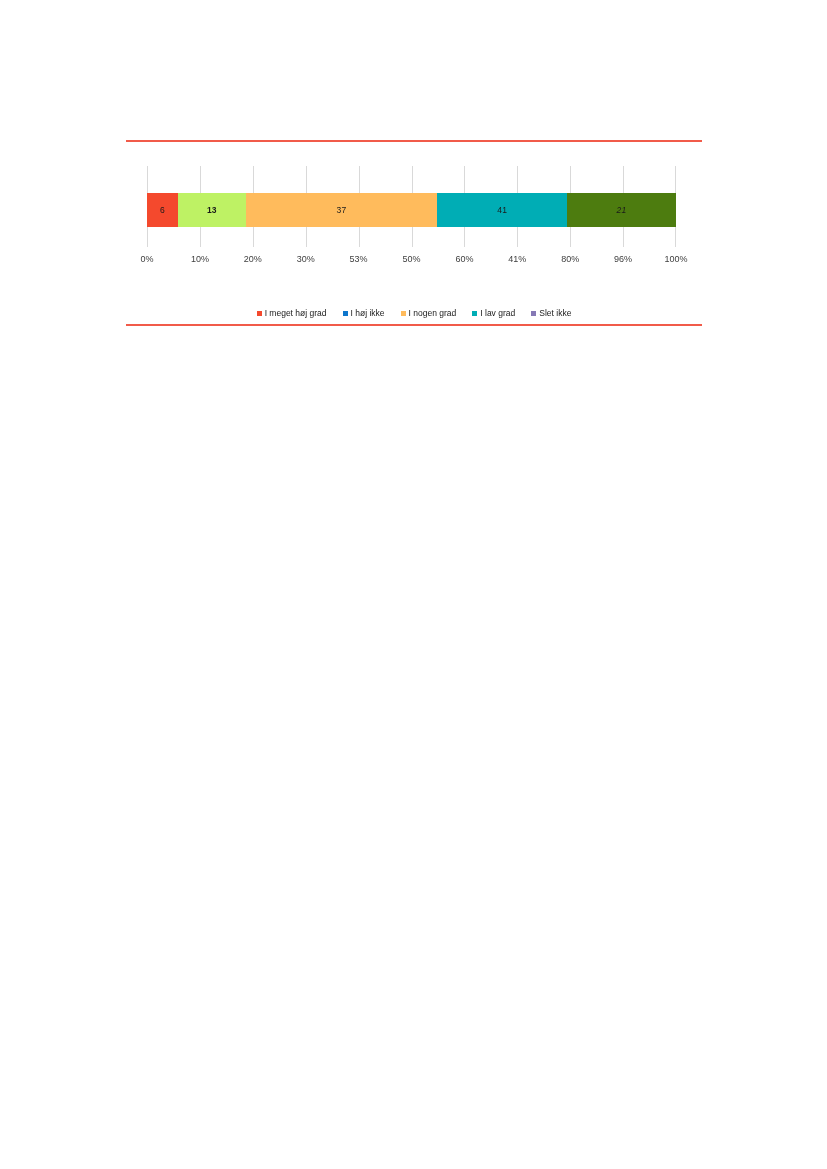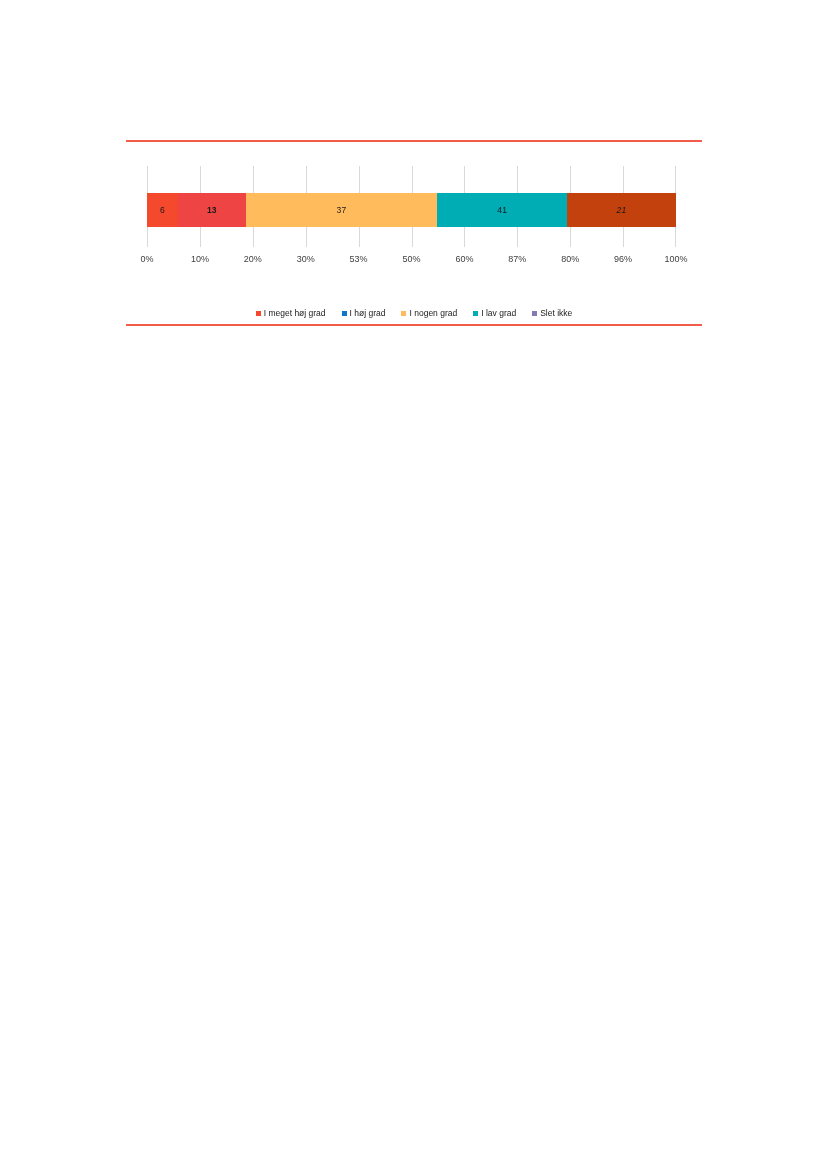--- a/index.html
+++ b/index.html
@@ -136,59 +136,59 @@
           <div class="gridline" style="background: rgb(217, 217, 217); left: 60%;"></div>
           <div class="gridline" style="background: rgb(217, 217, 217); left: 70%;"></div>
           <div class="gridline" style="background: rgb(217, 217, 217); left: 80%;"></div>
           <div class="gridline" style="background: rgb(217, 217, 217); left: 90%;"></div>
           <div class="gridline" style="background: rgb(217, 217, 217); left: 100%; margin-left: -1px;"></div>
         </div>
       <div class="bar">
           <div class="seg" style="background: rgb(244, 73, 45); width: 5.88235%;">
             <span>6</span>
           </div>
-          <div class="seg" style="background: #ef4444; width: 12.7451%; font-weight: bold;">
+          <div class="seg" style="background: #bef264; width: 12.7451%; font-weight: bold;">
             <span>13</span>
           </div>
           <div class="seg" style="background: rgb(255, 187, 92); width: 36.2745%;">
             <span>37</span>
           </div>
           <div class="seg" style="background: rgb(0, 173, 181); width: 24.5098%;">
             <span>41</span>
           </div>
-          <div class="seg" style="background: #c2410c; width: 20.5882%; font-style: italic;">
+          <div class="seg" style="background: #4d7c0f; width: 20.5882%; font-style: italic;">
             <span>21</span>
           </div>
         </div>
     </div>
 
     <div class="axis-labels">
         <div class="tick-label" style="color: rgb(64, 64, 64); left: 0%;">0%</div>
         <div class="tick-label" style="color: rgb(64, 64, 64); left: 10%; text-align: center;">10%</div>
         <div class="tick-label" style="color: rgb(64, 64, 64); left: 20%;">20%</div>
         <div class="tick-label" style="color: rgb(64, 64, 64); left: 30%;">30%</div>
         <div class="tick-label" style="color: rgb(64, 64, 64); left: 40%;">53%</div>
         <div class="tick-label" style="color: rgb(64, 64, 64); left: 50%;">50%</div>
         <div class="tick-label" style="color: rgb(64, 64, 64); left: 60%;">60%</div>
-        <div class="tick-label" style="color: rgb(64, 64, 64); left: 70%;">87%</div>
+        <div class="tick-label" style="color: rgb(64, 64, 64); left: 70%;">41%</div>
         <div class="tick-label" style="color: rgb(64, 64, 64); left: 80%;">80%</div>
         <div class="tick-label" style="color: rgb(64, 64, 64); left: 90%;">96%</div>
         <div class="tick-label" style="color: rgb(64, 64, 64); left: 100%;">100%</div>
       </div>
 
   </div>
 
   <div class="legend">
       <div class="legend-item">
         <span class="legend-swatch" style="background: rgb(244, 73, 45);"></span>
         <span class="legend-label">I meget høj grad</span>
       </div>
       <div class="legend-item">
         <span class="legend-swatch" style="background: rgb(14, 118, 204);"></span>
-        <span class="legend-label">I høj grad</span>
+        <span class="legend-label">I høj ikke</span>
       </div>
       <div class="legend-item">
         <span class="legend-swatch" style="background: rgb(255, 187, 92);"></span>
         <span class="legend-label">I nogen grad</span>
       </div>
       <div class="legend-item">
         <span class="legend-swatch" style="background: rgb(0, 173, 181);"></span>
         <span class="legend-label">I lav grad</span>
       </div>
       <div class="legend-item">

